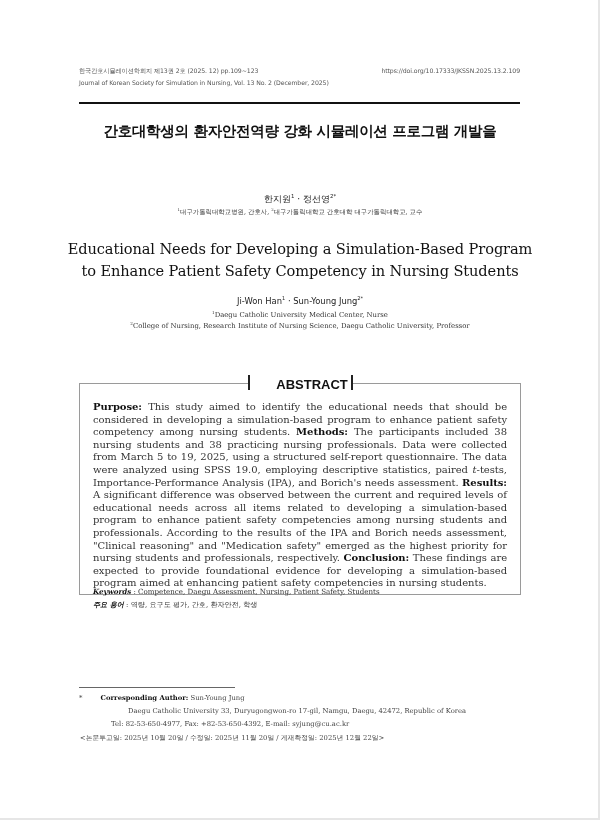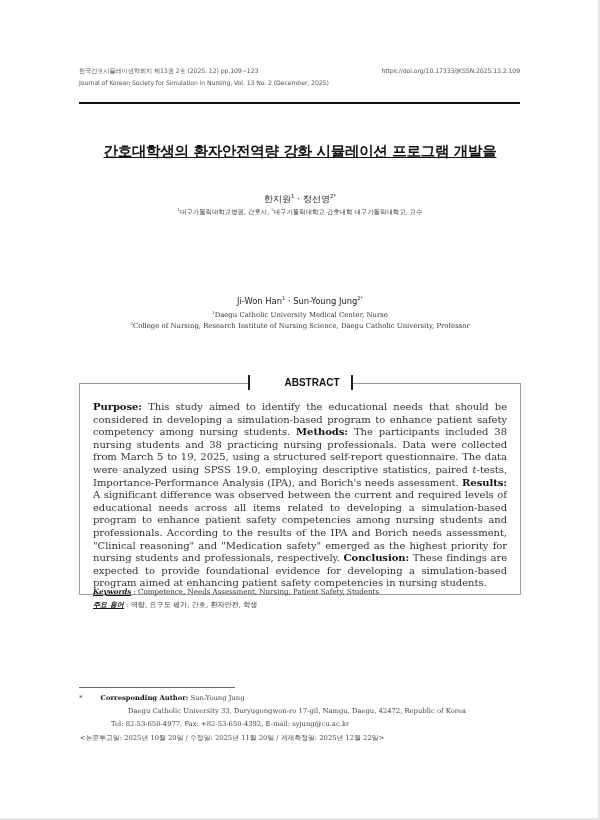--- a/index.html
+++ b/index.html
@@ -6,43 +6,43 @@
   body { width: 600px; height: 820px; position: relative; overflow: hidden; font-family: "DejaVu Sans", sans-serif; color: #111; }
   .page-edge-right { position: absolute; top: 0; right: 0; width: 2px; height: 820px; background: #e6e6e6; }
   .page-edge-bottom { position: absolute; left: 0; bottom: 0; width: 600px; height: 2px; background: #e6e6e6; }
 
   .hdr { position: absolute; font-family: "DejaVu Sans", sans-serif; font-size: 6.2px; color: #555; white-space: nowrap; letter-spacing: -0.1px; }
   .hdr-ko { left: 79px; top: 67px; }
   .hdr-en { left: 79px; top: 79px; }
   .hdr-doi { right: 80px; top: 67px; }
   .hdr-rule { position: absolute; left: 79px; top: 102px; width: 441px; height: 2px; background: #111; }
 
-  .title-ko { position: absolute; left: 60px; width: 480px; top: 140px; text-align: center; font-family: "DejaVu Sans", sans-serif; font-weight: bold; font-size: 14.5px; line-height: 22px; letter-spacing: -0.3px; color: #111; text-decoration: underline; }
+  .title-ko { position: absolute; left: 60px; width: 480px; top: 120px; text-align: center; font-family: "DejaVu Sans", sans-serif; font-weight: bold; font-size: 14.5px; line-height: 22px; letter-spacing: -0.3px; color: #111; }
   .authors-ko { position: absolute; left: 0; width: 600px; top: 193px; text-align: center; font-size: 9px; color: #222; }
   .affil-ko { position: absolute; left: 0; width: 600px; top: 208px; text-align: center; font-size: 6.4px; color: #333; font-family: "DejaVu Serif", serif; }
   sup { font-size: 60%; vertical-align: super; line-height: 0; }
 
   .title-en { position: absolute; left: 50px; width: 500px; top: 238px; text-align: center; font-family: "DejaVu Serif", serif; font-size: 14.6px; line-height: 22px; color: #111; letter-spacing: -0.1px; }
   .authors-en { position: absolute; left: 0; width: 600px; top: 296px; text-align: center; font-size: 8.4px; color: #222; }
   .affil-en1 { position: absolute; left: 0; width: 600px; top: 311px; text-align: center; font-size: 6.9px; color: #333; font-family: "DejaVu Serif", serif; }
   .affil-en2 { position: absolute; left: 0; width: 600px; top: 322px; text-align: center; font-size: 6.9px; color: #333; font-family: "DejaVu Serif", serif; }
 
   .abs-box { position: absolute; left: 79px; top: 383px; width: 440px; height: 211px; border: 1px solid #9a9a9a; border-top: none; }
   .abs-top-left { position: absolute; left: 79px; top: 383px; width: 170px; height: 1px; background: #9a9a9a; }
   .abs-top-right { position: absolute; left: 352px; top: 383px; width: 168px; height: 1px; background: #9a9a9a; }
   .abs-tick-left { position: absolute; left: 248px; top: 375px; width: 1.5px; height: 15px; background: #222; }
   .abs-tick-right { position: absolute; left: 351px; top: 375px; width: 1.5px; height: 15px; background: #222; }
-  .abs-heading { position: absolute; left: 250px; width: 124px; top: 377px; text-align: center; font-size: 10px; font-weight: bold; color: #111; font-family: "Liberation Sans", sans-serif; }
+  .abs-heading { position: absolute; left: 250px; width: 124px; top: 377px; text-align: center; font-size: 13px; font-weight: bold; color: #111; font-family: "Liberation Sans", sans-serif; }
 
   .abs-body { position: absolute; left: 93px; width: 414px; top: 401px; font-family: "DejaVu Serif", serif; font-size: 10px; line-height: 12.6px; color: #333; text-align: justify; letter-spacing: -0.05px; }
   .abs-body b { color: #111; }
   .kw { position: absolute; left: 93px; width: 414px; font-family: "DejaVu Serif", serif; font-size: 7.1px; color: #333; white-space: nowrap; }
   .kw-en { top: 587px; }
   .kw-ko { top: 600px; }
-  .kw b { font-style: italic; color: #111; text-decoration: underline; }
+  .kw b { font-style: italic; color: #111; }
 
   .fn-rule { position: absolute; left: 79px; top: 687px; width: 156px; height: 1px; background: #666; }
   .fn { position: absolute; left: 79px; width: 450px; font-family: "DejaVu Serif", serif; font-size: 6.8px; color: #444; white-space: nowrap; }
   .fn b { color: #111; padding-left: 16px; }
   .fn-1 { top: 694px; }
   .fn-2 { top: 707px; left: 88px; margin-left: 40px; }
   .fn-3 { top: 720px; left: 88px; margin-left: 23px; }
   .fn-4 { top: 733px; left: 80px; }
 </style>
 </head>
@@ -61,20 +61,22 @@
 </div>
 
 <div class="authors-ko">
   <span>한지원</span><sup>1</sup><span> · </span><span>정선영</span><sup>2*</sup>
 </div>
 <div class="affil-ko">
   <sup>1</sup><span>대구가톨릭대학교병원, 간호사, </span><sup>2</sup><span>대구가톨릭대학교 간호대학 대구가톨릭대학교, 교수</span>
 </div>
 
 <div class="title-en">
+  <div>Educational Needs for Developing a Simulation-Based Program</div>
+  <div>to Enhance Patient Safety Competency in Nursing Students</div>
 </div>
 
 <div class="authors-en">
   <span>Ji-Won Han</span><sup>1</sup><span> · </span><span>Sun-Young Jung</span><sup>2*</sup>
 </div>
 <div class="affil-en1">
   <sup>1</sup><span>Daegu Catholic University Medical Center, Nurse</span>
 </div>
 <div class="affil-en2">
   <sup>2</sup><span>College of Nursing, Research Institute of Nursing Science, Daegu Catholic University, Professor</span>
@@ -85,21 +87,21 @@
 <div class="abs-top-right"></div>
 <div class="abs-tick-left"></div>
 <div class="abs-tick-right"></div>
 <div class="abs-heading">ABSTRACT</div>
 
 <div class="abs-body">
   <b>Purpose:</b><span> This study aimed to identify the educational needs that should be considered in developing a simulation-based program to enhance patient safety competency among nursing students. </span><b>Methods:</b><span> The participants included 38 nursing students and 38 practicing nursing professionals. Data were collected from March 5 to 19, 2025, using a structured self-report questionnaire. The data were analyzed using SPSS 19.0, employing descriptive statistics, paired </span><i>t</i><span>-tests, Importance-Performance Analysis (IPA), and Borich's needs assessment. </span><b>Results:</b><span> A significant difference was observed between the current and required levels of educational needs across all items related to developing a simulation-based program to enhance patient safety competencies among nursing students and professionals. According to the results of the IPA and Borich needs assessment, "Clinical reasoning" and "Medication safety" emerged as the highest priority for nursing students and professionals, respectively. </span><b>Conclusion:</b><span> These findings are expected to provide foundational evidence for developing a simulation-based program aimed at enhancing patient safety competencies in nursing students.</span>
 </div>
 
 <div class="kw kw-en">
-  <b>Keywords</b><span> : Competence, Needs Assessment, Nursing, Patient Safety, Students</span>
+  <b>Keywords</b><span> : Competence, Daegu Assessment, Nursing, Patient Safety, Students</span>
 </div>
 <div class="kw kw-ko">
   <b>주요 용어</b><span> : 역량, 요구도 평가, 간호, 환자안전, 학생</span>
 </div>
 
 <div class="fn-rule"></div>
 <div class="fn fn-1">
   <span>* </span><b>Corresponding Author:</b><span> Sun-Young Jung</span>
 </div>
 <div class="fn fn-2">Daegu Catholic University 33, Duryugongwon-ro 17-gil, Namgu, Daegu, 42472, Republic of Korea</div>

